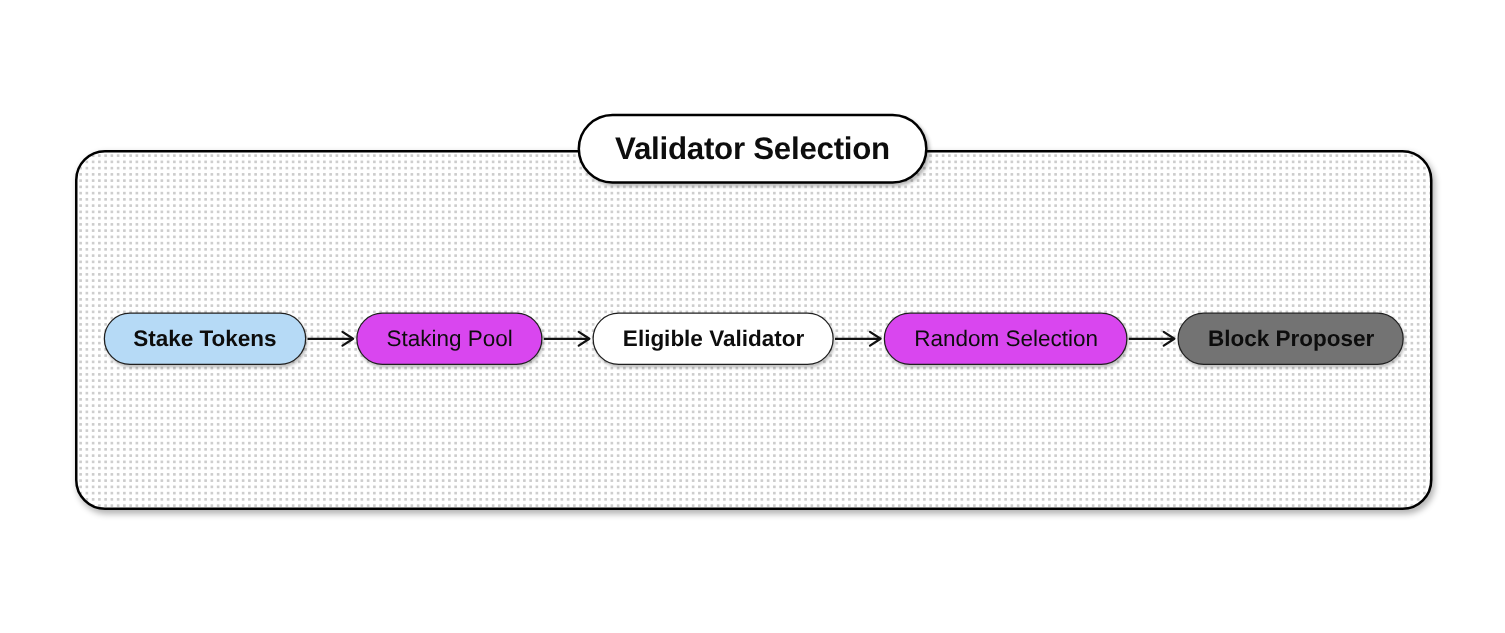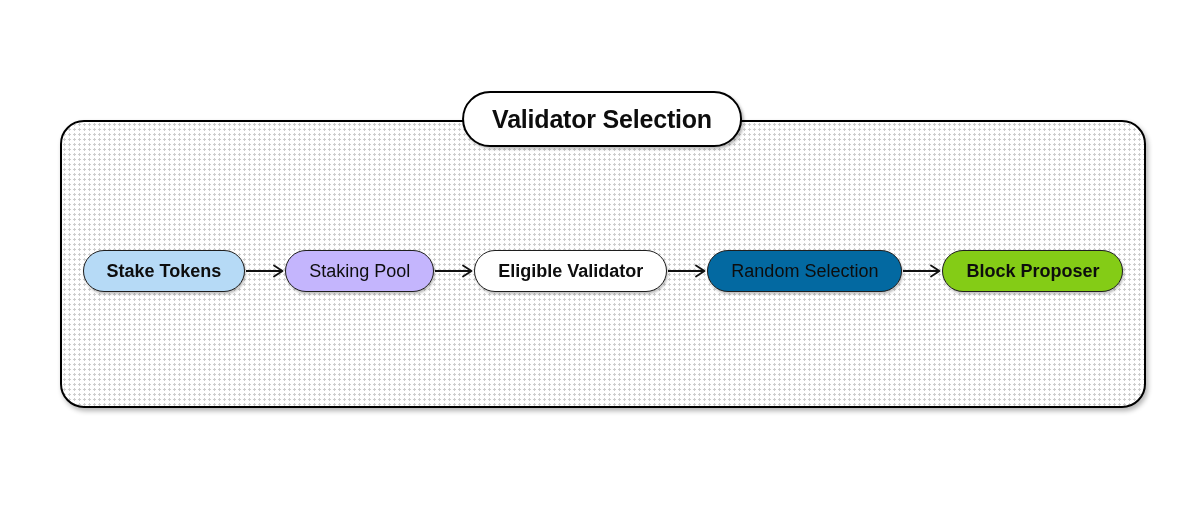--- a/index.html
+++ b/index.html
@@ -111,21 +111,21 @@
       <span class="node-label">Stake Tokens</span>
     </div>
 
     <span class="arrow">
       <svg width="40" height="14" viewBox="0 0 40 14" aria-hidden="true">
         <line x1="1" y1="7" x2="37" y2="7" stroke="currentColor" stroke-width="1.8"></line>
         <polyline points="29,1.5 37.5,7 29,12.5" fill="none" stroke="currentColor" stroke-width="1.8" stroke-linecap="round" stroke-linejoin="round"></polyline>
       </svg>
     </span>
 
-    <div class="node" data-weight="normal" style="background: #c4b5fd;">
+    <div class="node" data-weight="normal" style="background: #d946ef;">
       <span class="node-label">Staking Pool</span>
     </div>
 
     <span class="arrow">
       <svg width="40" height="14" viewBox="0 0 40 14" aria-hidden="true">
         <line x1="1" y1="7" x2="37" y2="7" stroke="currentColor" stroke-width="1.8"></line>
         <polyline points="29,1.5 37.5,7 29,12.5" fill="none" stroke="currentColor" stroke-width="1.8" stroke-linecap="round" stroke-linejoin="round"></polyline>
       </svg>
     </span>
 
@@ -133,29 +133,29 @@
       <span class="node-label">Eligible Validator</span>
     </div>
 
     <span class="arrow">
       <svg width="40" height="14" viewBox="0 0 40 14" aria-hidden="true">
         <line x1="1" y1="7" x2="37" y2="7" stroke="currentColor" stroke-width="1.8"></line>
         <polyline points="29,1.5 37.5,7 29,12.5" fill="none" stroke="currentColor" stroke-width="1.8" stroke-linecap="round" stroke-linejoin="round"></polyline>
       </svg>
     </span>
 
-    <div class="node" data-weight="normal" style="background: #0369a1;">
+    <div class="node" data-weight="normal" style="background: #d946ef;">
       <span class="node-label">Random Selection</span>
     </div>
 
     <span class="arrow">
       <svg width="40" height="14" viewBox="0 0 40 14" aria-hidden="true">
         <line x1="1" y1="7" x2="37" y2="7" stroke="currentColor" stroke-width="1.8"></line>
         <polyline points="29,1.5 37.5,7 29,12.5" fill="none" stroke="currentColor" stroke-width="1.8" stroke-linecap="round" stroke-linejoin="round"></polyline>
       </svg>
     </span>
 
-    <div class="node" data-weight="bold" style="background: #84cc16;">
+    <div class="node" data-weight="bold" style="background: #737373;">
       <span class="node-label">Block Proposer</span>
     </div>
 
   </div>
 </div>
 
 </body></html>

